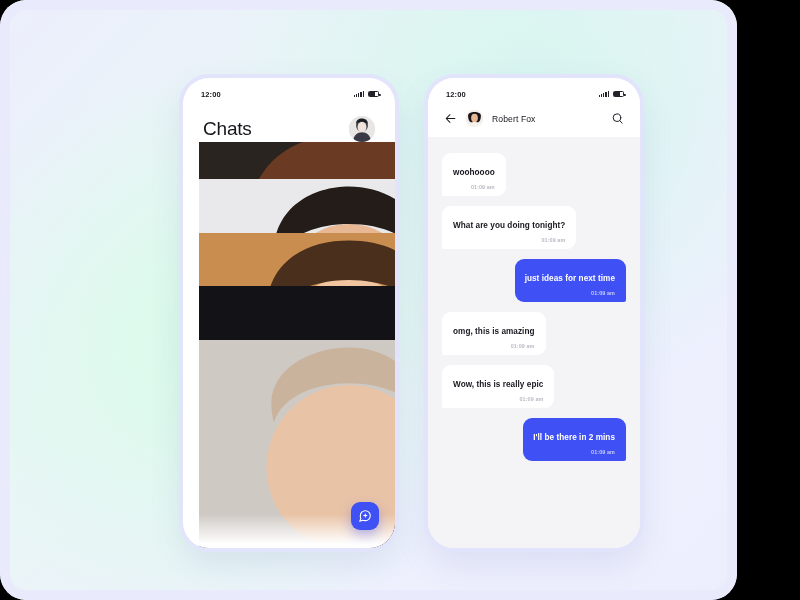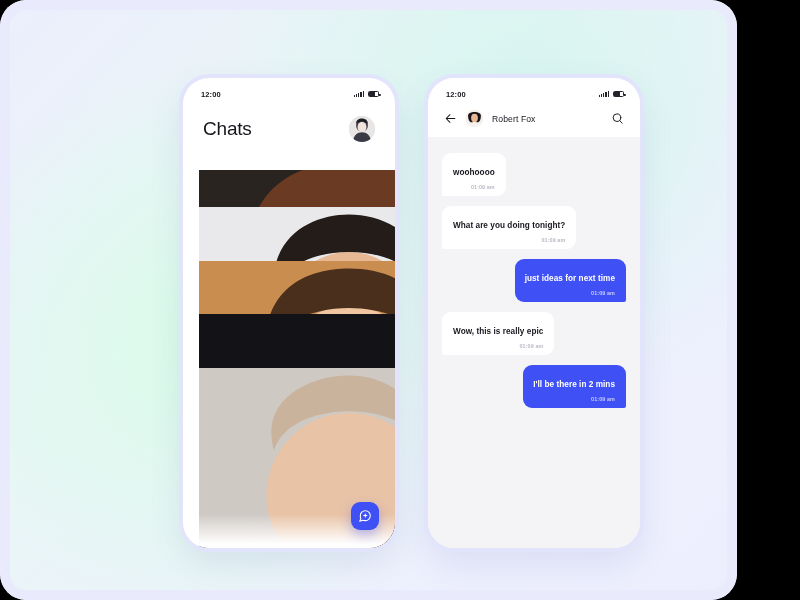--- a/index.html
+++ b/index.html
@@ -84,21 +84,21 @@
     content:""; position:absolute; right:-2.5px; top:1.6px;
     width:1.3px; height:2.6px; background:#23232b; border-radius:0 1px 1px 0;
   }
 
   
   .chats-header {
     flex: 0 0 auto;
     display: flex;
     align-items: center;
     justify-content: space-between;
-    padding: 14px 20px 28px 20px;
+    padding: 14px 20px 0 20px;
   }
   .chats-title {
     font-size: 19px;
     font-weight: 500;
     color: #16161d;
     letter-spacing: -.2px;
   }
   .avatar {
     border-radius: 50%;
     overflow: hidden;
@@ -477,20 +477,26 @@
       </div>
 
       <div class="msg-row me">
         <div class="bubble me">
           <span class="bubble-text">just ideas for next time</span>
           <span class="bubble-time">01:09 am</span>
         </div>
       </div>
 
 
+      <div class="msg-row them">
+        <div class="bubble them">
+          <span class="bubble-text">omg, this is amazing</span>
+          <span class="bubble-time">01:09 am</span>
+        </div>
+      </div>
 
       <div class="msg-row them">
         <div class="bubble them">
           <span class="bubble-text">Wow, this is really epic</span>
           <span class="bubble-time">01:09 am</span>
         </div>
       </div>
 
       <div class="msg-row me">
         <div class="bubble me">

